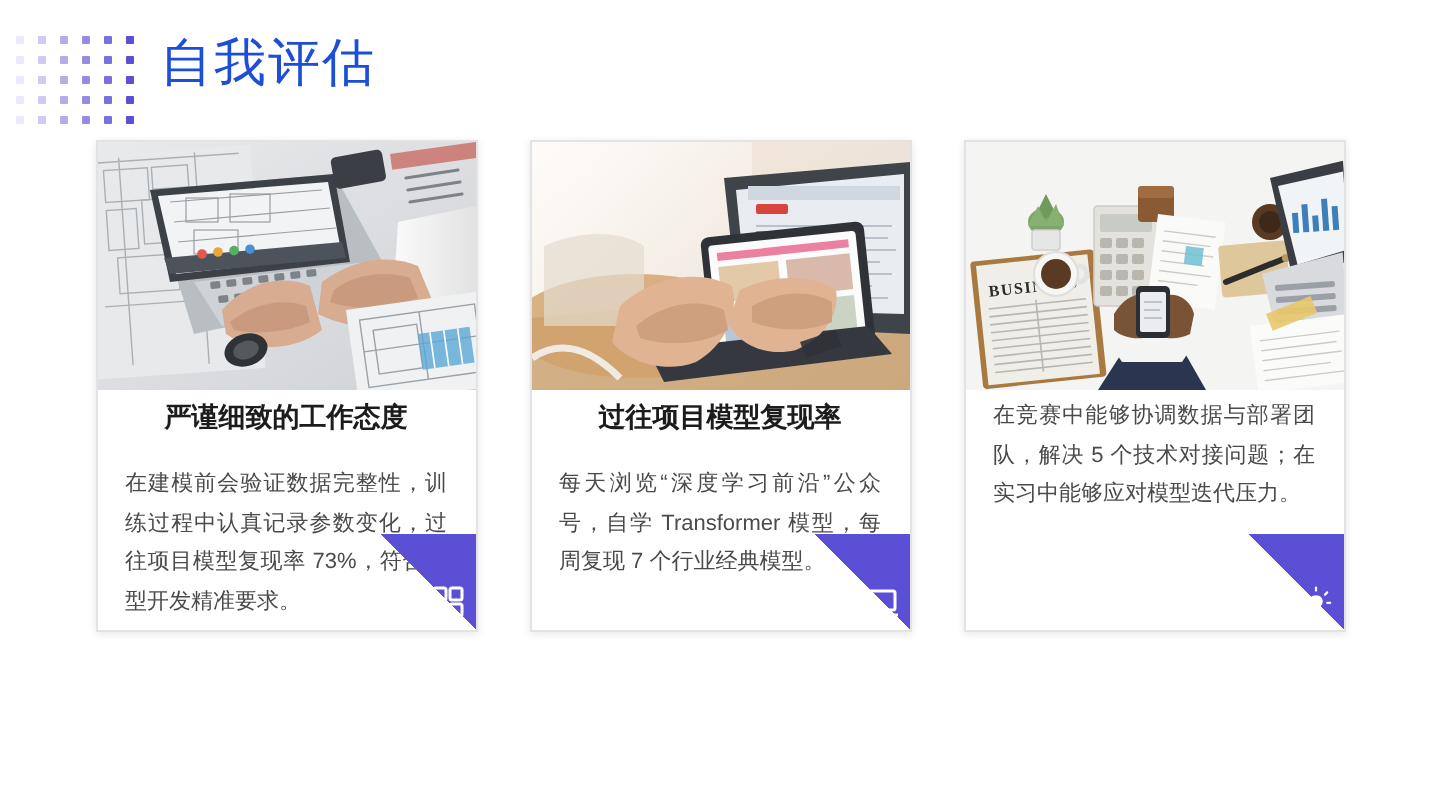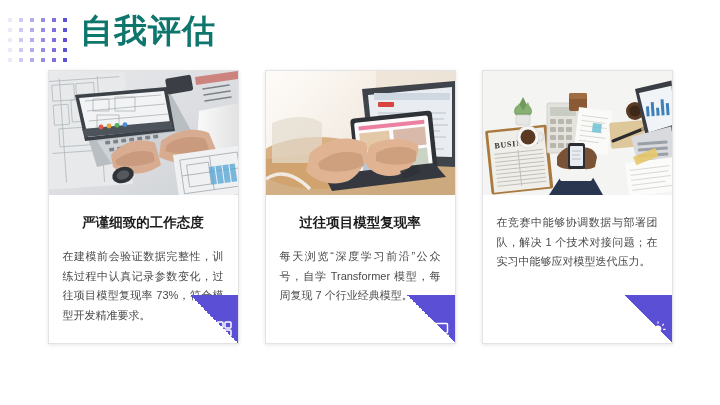--- a/index.html
+++ b/index.html
@@ -38,23 +38,23 @@
     width: 4px;
     height: 4px;
     background: #5B4FD6;
     border-radius: 0.5px;
   }
 
   #page-title {
     position: absolute;
     left: 80px;
     top: 13px;
-    font-size: 33px;
-    font-weight: bold;
-    color: #0f766e;
+    font-size: 26px;
+    font-weight: normal;
+    color: #1d4ed8;
     letter-spacing: 1px;
     line-height: 36px;
     white-space: nowrap;
   }
 
   
   #cards {
     position: absolute;
     left: 0;
     top: 70px;
@@ -78,22 +78,22 @@
     width: 189px;
     height: 124px;
     position: relative;
     overflow: hidden;
     flex: none;
   }
   .card-photo svg { display: block; }
 
   .card-body {
     position: relative;
-    padding: 18px 14px 16px 14px;
-    height: 148px;
+    padding: 4px 14px 16px 14px;
+    height: 120px;
     box-sizing: border-box;
     overflow: hidden;
   }
 
   .card-heading {
     font-size: 13.5px;
     font-weight: bold;
     color: #1c1c1c;
     text-align: center;
     line-height: 20px;
@@ -437,21 +437,21 @@
         <path d="M74 86 C80 76 88 74 94 78 L96 96 C88 100 78 98 74 94 Z" fill="#7a5336"></path>
         <path d="M96 78 C104 74 112 78 114 86 L112 96 C104 100 96 98 94 94 Z" fill="#7a5336"></path>
         <rect x="85" y="72" width="17" height="26" rx="2.5" fill="#2b2f34"></rect>
         <rect x="87" y="75" width="13" height="20" rx="1" fill="#e9edf1"></rect>
         <g stroke="#aeb6bd" stroke-width="0.8">
           <path d="M89 80 H98 M89 84 H97 M89 88 H98"></path>
         </g>
       </svg>
     </div>
     <div class="card-body">
-      <p class="card-text">在竞赛中能够协调数据与部署团队，解决 1 个技术对接问题；在实习中能够应对模型迭代压力。</p>
+      <p class="card-text">在竞赛中能够协调数据与部署团队，解决 5 个技术对接问题；在实习中能够应对模型迭代压力。</p>
       <div class="corner">
         <div class="wedge"></div>
         <svg class="glyph" viewBox="0 0 16 16">
           <path d="M8 4.6 C10 4.6 11.4 6 11.4 7.7 C11.4 8.9 10.7 9.6 10.2 10.2 L10.2 11.4 L5.8 11.4 L5.8 10.2 C5.3 9.6 4.6 8.9 4.6 7.7 C4.6 6 6 4.6 8 4.6 Z" fill="#ffffff"></path>
           <path d="M6.3 12.6 H9.7" stroke="#ffffff" stroke-width="1.2" stroke-linecap="round"></path>
           <g stroke="#ffffff" stroke-width="1.1" stroke-linecap="round">
             <path d="M8 0.8 V2.3"></path>
             <path d="M2.4 3.2 L3.5 4.3"></path>
             <path d="M13.6 3.2 L12.5 4.3"></path>
             <path d="M0.9 8.4 H2.4"></path>

